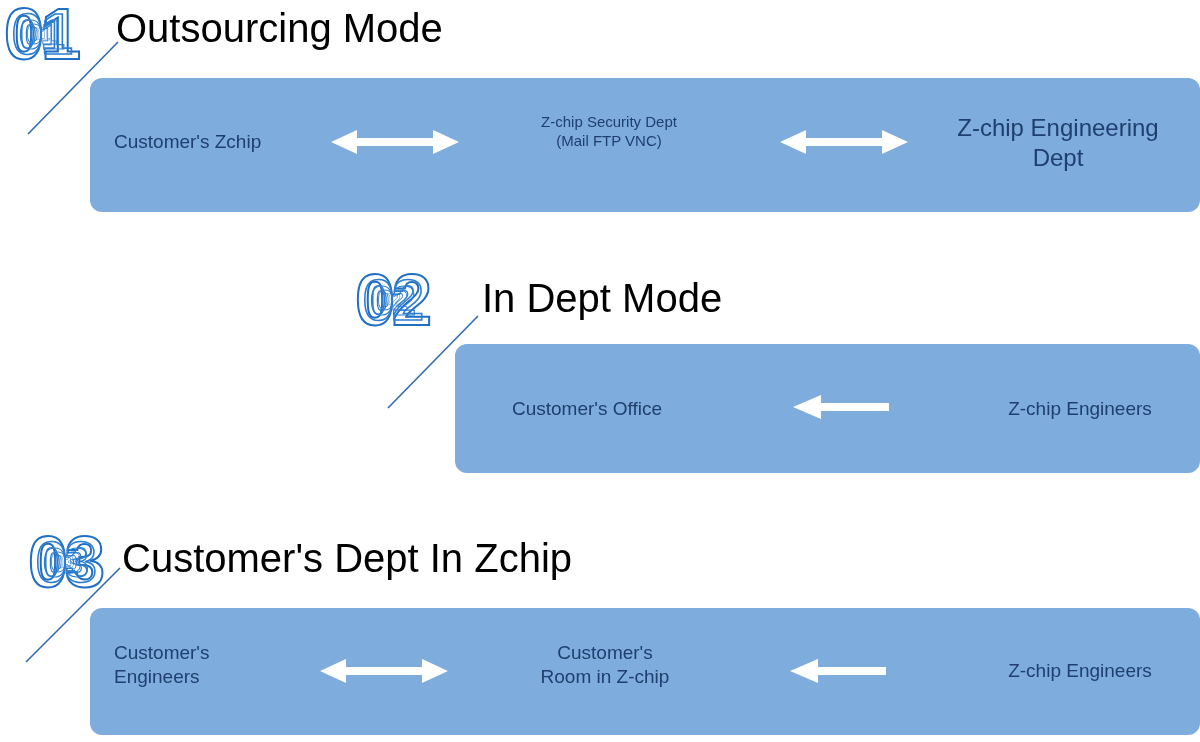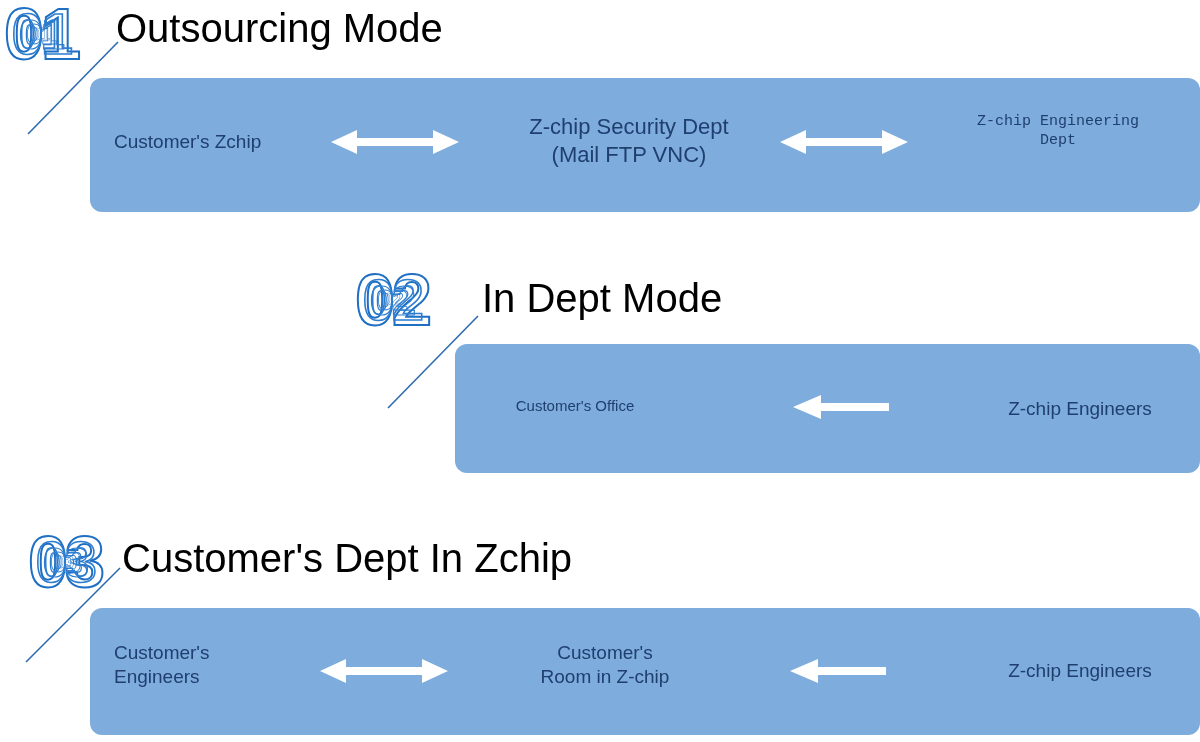--- a/index.html
+++ b/index.html
@@ -106,47 +106,47 @@
   </svg>
 
   <div class="bar" style="left:90px; top:78px; width:1110px; height:134px;"></div>
 
   <div class="bar-label lbl-left" style="left:114px; top:130px; width:220px; font-size:19px;">Customer's Zchip</div>
 
   <svg class="arrow" style="left:331px; top:129px; width:128px; height:26px;" viewBox="0 0 128 26">
     <polygon points="0,13 26,1 26,9 102,9 102,1 128,13 102,25 102,17 26,17 26,25" fill="#ffffff"></polygon>
   </svg>
 
-  <div class="bar-label lbl-center" style="left:484px; top:113px; width:290px; font-size:22px;text-align:center;">Z-chip Security Dept
+  <div class="bar-label lbl-center" style="left:464px; top:113px; width:290px; font-size:15px;text-align:center;">Z-chip Security Dept
 (Mail FTP VNC)</div>
 
   <svg class="arrow" style="left:780px; top:129px; width:128px; height:26px;" viewBox="0 0 128 26">
     <polygon points="0,13 26,1 26,9 102,9 102,1 128,13 102,25 102,17 26,17 26,25" fill="#ffffff"></polygon>
   </svg>
 
-  <div class="bar-label lbl-center" style="left:928px; top:113px; width:260px; font-size:15px;font-family:Liberation Mono, monospace;">Z-chip Engineering
+  <div class="bar-label lbl-center" style="left:928px; top:113px; width:260px; font-size:24px;">Z-chip Engineering
 Dept</div>
 
   <div class="numeral-wrap" style="left:355px; top:264px; font-size:72px; width:104px; height:72px;">
     <span class="num-base" style="font-size:72px;">02</span>
     <span class="num-stripe num-inner1" style="font-size:72px;">02</span>
     <span class="num-stripe num-inner2" style="font-size:72px;">02</span>
     <span class="num-stripe num-inner3" style="font-size:72px;">02</span>
     <span class="num-stripe num-inner4" style="font-size:72px;">02</span>
   </div>
 
   <div class="heading" style="left:482px; top:278px; font-size:40px;">In Dept Mode</div>
 
   <svg class="connector" style="left:360px; top:290px; width:140px; height:130px;">
     <line x1="28" y1="118" x2="118" y2="26" stroke="#2e6bb0" stroke-width="1.6"></line>
   </svg>
 
   <div class="bar" style="left:455px; top:344px; width:745px; height:129px;"></div>
 
-  <div class="bar-label lbl-center" style="left:450px; top:397px; width:250px; font-size:15px;">Customer's Office</div>
+  <div class="bar-label lbl-center" style="left:462px; top:397px; width:250px; font-size:19px;">Customer's Office</div>
 
   <svg class="arrow" style="left:793px; top:395px; width:96px; height:24px;" viewBox="0 0 96 24">
     <polygon points="0,12 28,0 28,8 96,8 96,16 28,16 28,24" fill="#ffffff"></polygon>
   </svg>
 
   <div class="bar-label lbl-center" style="left:955px; top:397px; width:250px; font-size:19px;">Z-chip Engineers</div>
 
   <div class="numeral-wrap" style="left:4px; top:526px; font-size:72px; width:104px; height:72px;margin-left:24px;">
     <span class="num-base" style="font-size:72px;">03</span>
     <span class="num-stripe num-inner1" style="font-size:72px;">03</span>

